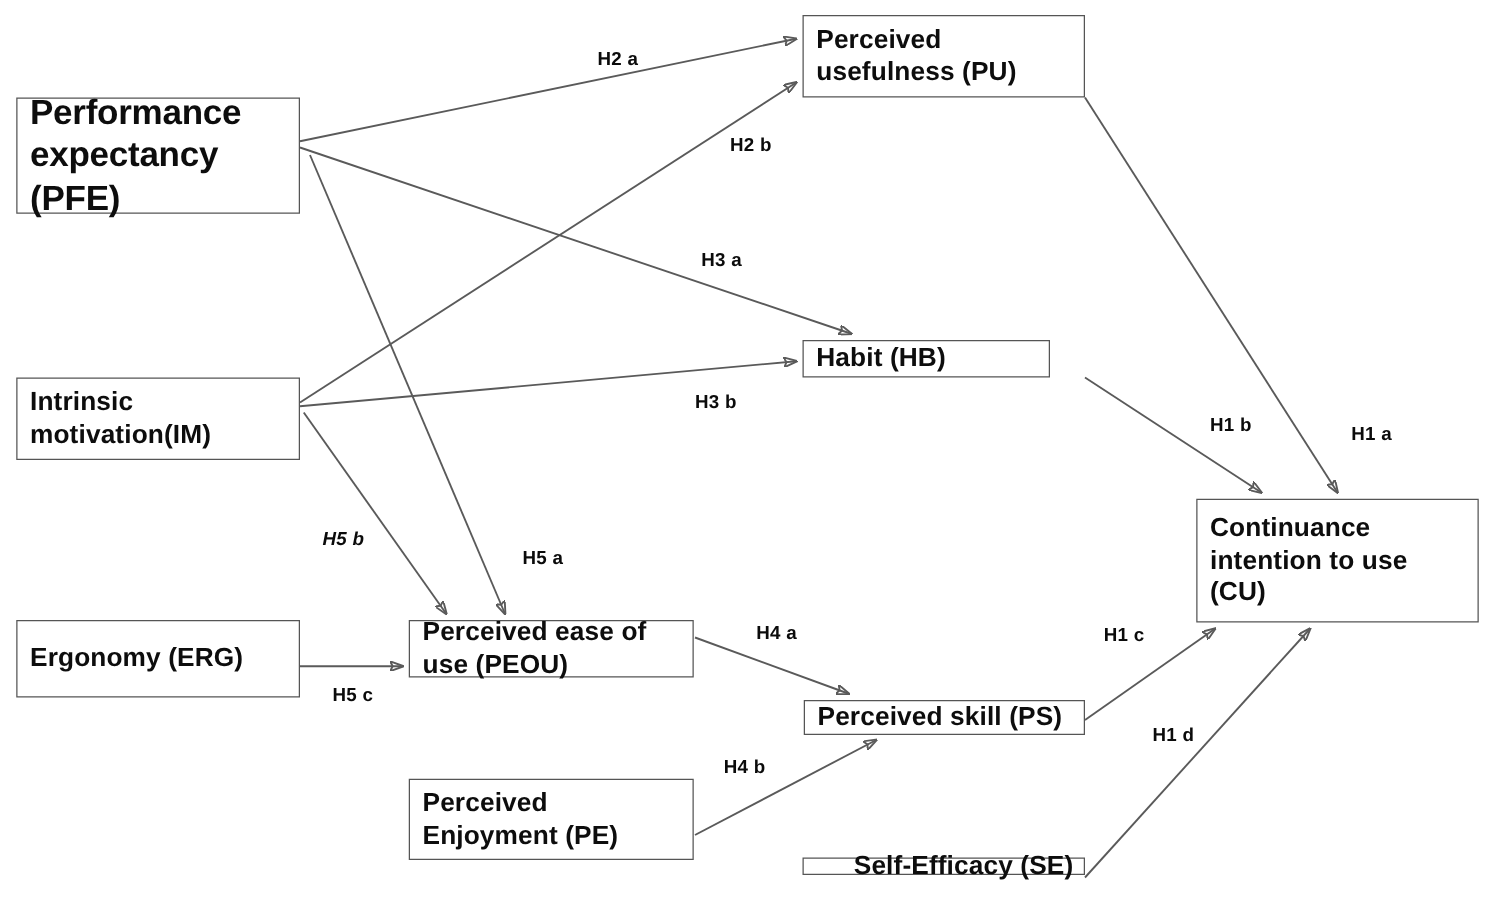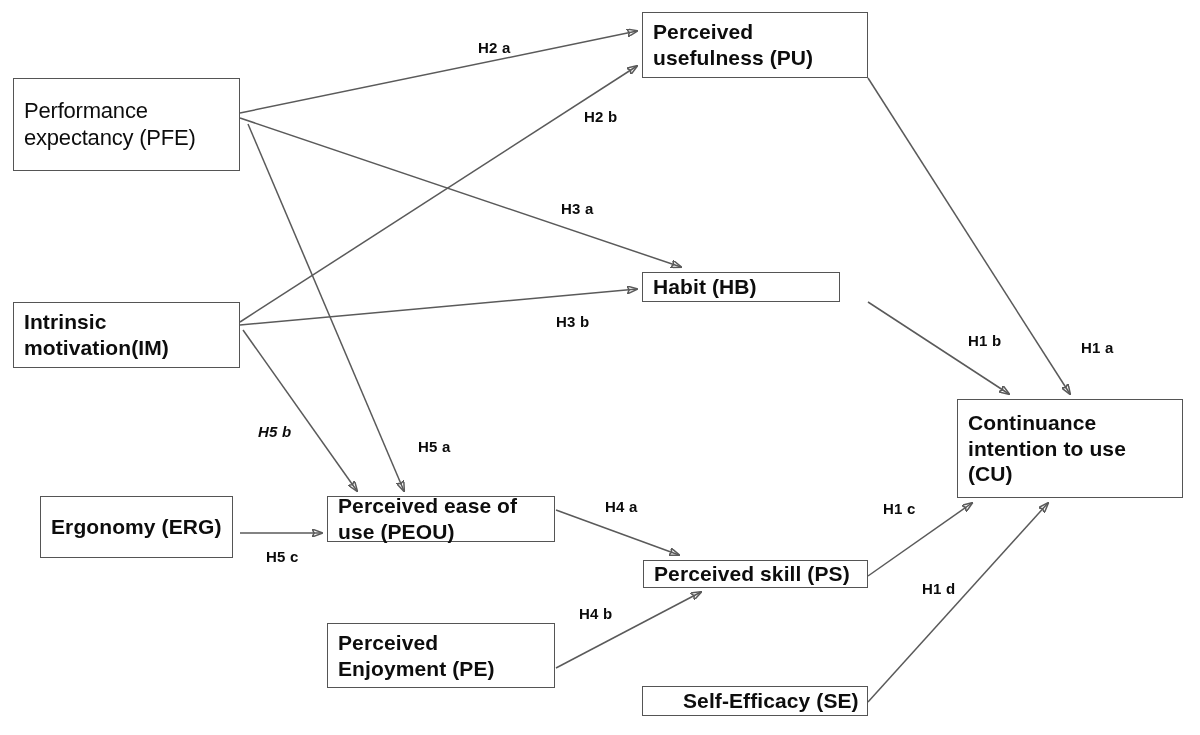--- a/index.html
+++ b/index.html
@@ -29,22 +29,22 @@
     font-weight:bold;
     font-size:21px;
     line-height:1.22;
     letter-spacing:0.1px;
     color:#0d0d0d;
     white-space:pre-line;
     text-align:left;
   }
   .node.sans .label{
     font-family:"Liberation Sans",sans-serif;
-    font-weight:normal;
-    font-size:22px;
+    font-weight:bold;
+    font-size:28px;
     letter-spacing:-0.2px;
   }
   .hlabel{
     position:absolute;
     font-family:"Liberation Sans",sans-serif;
     font-weight:bold;
     font-size:15px;
     color:#0b0b0b;
     white-space:nowrap;
     z-index:4;
@@ -91,42 +91,42 @@
 
   <div id="node-layer">
       <div class="node sans" style="left: 13px; top: 78px; width: 227px; height: 93px;">
         <span class="label">Performance
 expectancy (PFE)</span>
       </div>
       <div class="node" style="left: 13px; top: 302px; width: 227px; height: 66px;">
         <span class="label">Intrinsic
 motivation(IM)</span>
       </div>
-      <div class="node" style="left: 13px; top: 496px; width: 193px; height: 62px; margin-left: 27px;">
+      <div class="node" style="left: 13px; top: 496px; width: 227px; height: 62px;">
         <span class="label">Ergonomy  (ERG)</span>
       </div>
       <div class="node" style="left: 327px; top: 496px; width: 228px; height: 46px;">
         <span class="label">Perceived ease of
 use (PEOU)</span>
       </div>
       <div class="node" style="left: 327px; top: 623px; width: 228px; height: 65px;">
         <span class="label">Perceived
 Enjoyment (PE)</span>
       </div>
       <div class="node" style="left: 642px; top: 12px; width: 226px; height: 66px;">
         <span class="label">Perceived
 usefulness (PU)</span>
       </div>
       <div class="node" style="left: 642px; top: 272px; width: 198px; height: 30px;">
         <span class="label">Habit (HB)</span>
       </div>
       <div class="node" style="left: 643px; top: 560px; width: 225px; height: 28px;">
         <span class="label">Perceived skill (PS)</span>
       </div>
-      <div class="node" style="left: 642px; top: 686px; width: 226px; height: 30px; padding-left: 40px;">
+      <div class="node" style="left: 642px; top: 686px; width: 226px; height: 14px; padding-left: 40px;">
         <span class="label">Self-Efficacy (SE)</span>
       </div>
       <div class="node" style="left: 957px; top: 399px; width: 226px; height: 99px;">
         <span class="label">Continuance
 intention to use
 (CU)</span>
       </div>
     </div>
   <div id="label-layer">
       <div class="hlabel" style="left: 478px; top: 39px;">H2 a</div>

